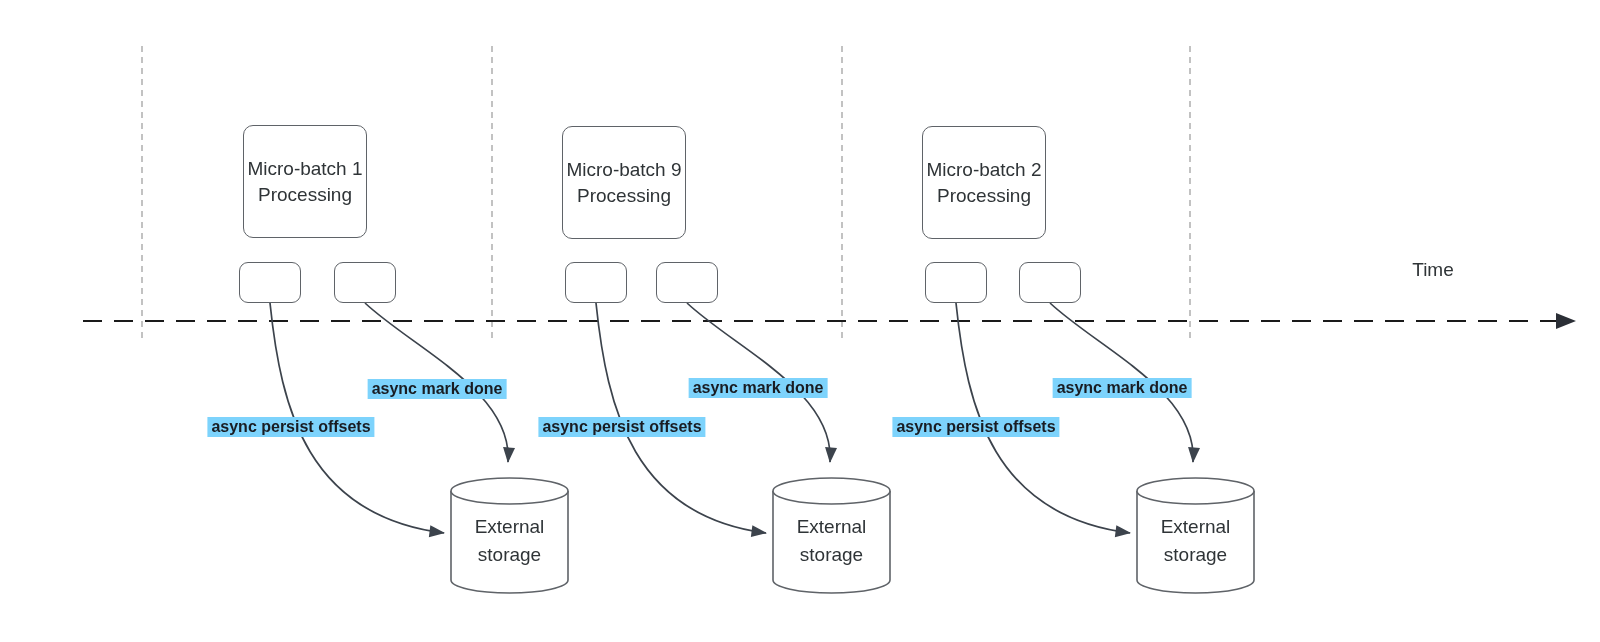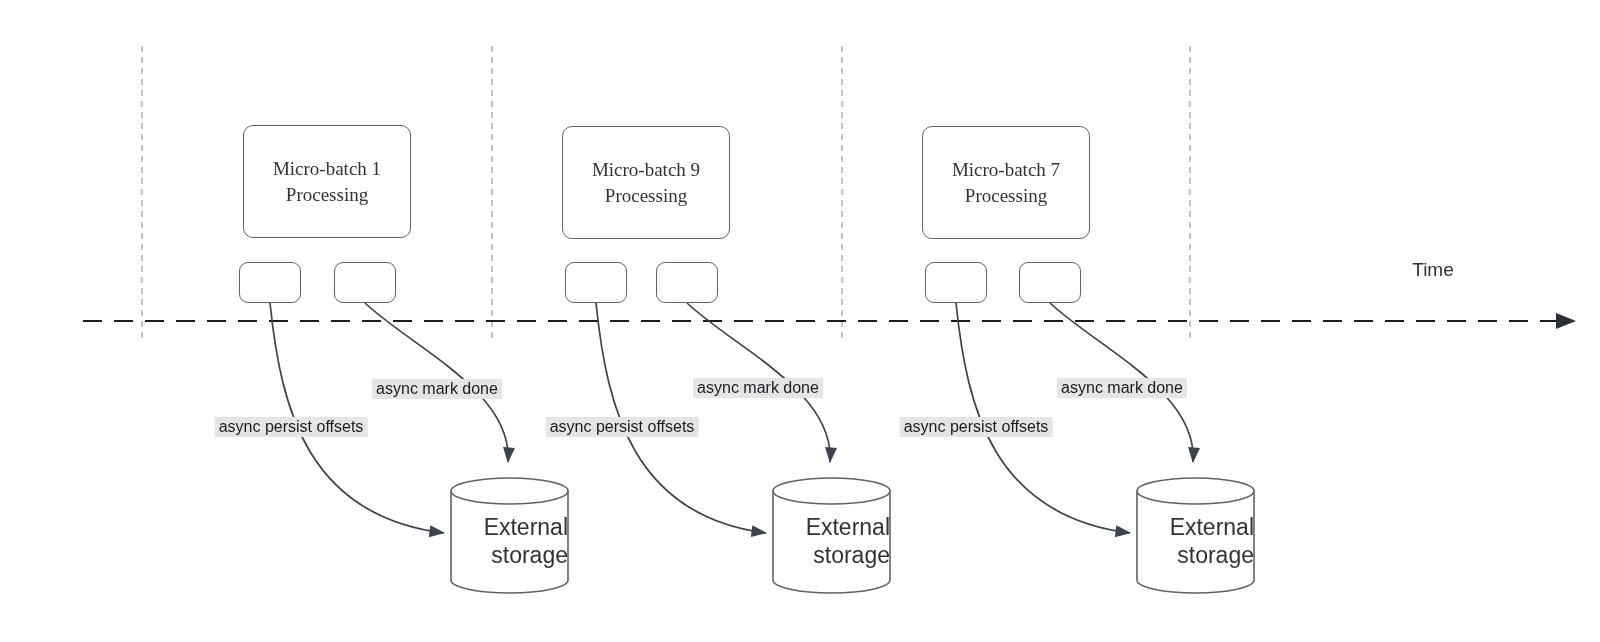--- a/index.html
+++ b/index.html
@@ -16,67 +16,66 @@
     overflow: hidden;
   }
   .svg-layer {
     position: absolute;
     left: 0;
     top: 0;
     z-index: 1;
   }
   .proc-box {
     position: absolute;
-    width: 168px;
+    width: 124px;
     height: 113px;
     border: 1.5px solid #5f6368;
     border-radius: 10px;
     background: #ffffff;
     display: flex;
     flex-direction: column;
     align-items: center;
     justify-content: center;
     font-size: 19px;
     line-height: 26px;
     color: #2f3437;
     text-align: left;
     z-index: 2;
     box-sizing: border-box;
-    font-family: Liberation Serif, serif;
   }
   .task-box {
     position: absolute;
     width: 62px;
     height: 41px;
     border: 1.5px solid #5f6368;
     border-radius: 9px;
     background: #ffffff;
     z-index: 2;
     box-sizing: border-box;
   }
   .arrow-label {
     position: absolute;
     transform: translate(-50%, -50%);
     font-size: 16px;
-    font-weight: normal;
+    font-weight: bold;
     color: #191c22;
-    background: #e5e5e5;
+    background: #7dd3fc;
     padding: 1px 4px;
     white-space: nowrap;
     z-index: 3;
   }
   .storage-label {
     position: absolute;
     width: 117px;
     height: 78px;
     display: flex;
     flex-direction: column;
-    align-items: flex-end;
+    align-items: center;
     justify-content: center;
-    font-size: 23px;
+    font-size: 19px;
     line-height: 28px;
     color: #2f3437;
     text-align: center;
     z-index: 3;
   }
   .time-label {
     position: absolute;
     transform: translate(-50%, -50%);
     font-size: 19px;
     color: #2f3437;
@@ -150,21 +149,21 @@
   <div class="task-box" style="left:565px; top:262px;"></div>
   <div class="task-box" style="left:656px; top:262px;"></div>
   <div class="arrow-label" style="left:622px; top:427px;">async persist offsets</div>
   <div class="arrow-label" style="left:758px; top:388px;">async mark done</div>
   <div class="storage-label" style="left:773px; top:502px;">
     <span>External</span>
     <span>storage</span>
   </div>
 
   <div class="proc-box" style="left:922px; top:126px;">
-    <span>Micro-batch 7</span>
+    <span>Micro-batch 2</span>
     <span>Processing</span>
   </div>
   <div class="task-box" style="left:925px; top:262px;"></div>
   <div class="task-box" style="left:1019px; top:262px;"></div>
   <div class="arrow-label" style="left:976px; top:427px;">async persist offsets</div>
   <div class="arrow-label" style="left:1122px; top:388px;">async mark done</div>
   <div class="storage-label" style="left:1137px; top:502px;">
     <span>External</span>
     <span>storage</span>
   </div>

